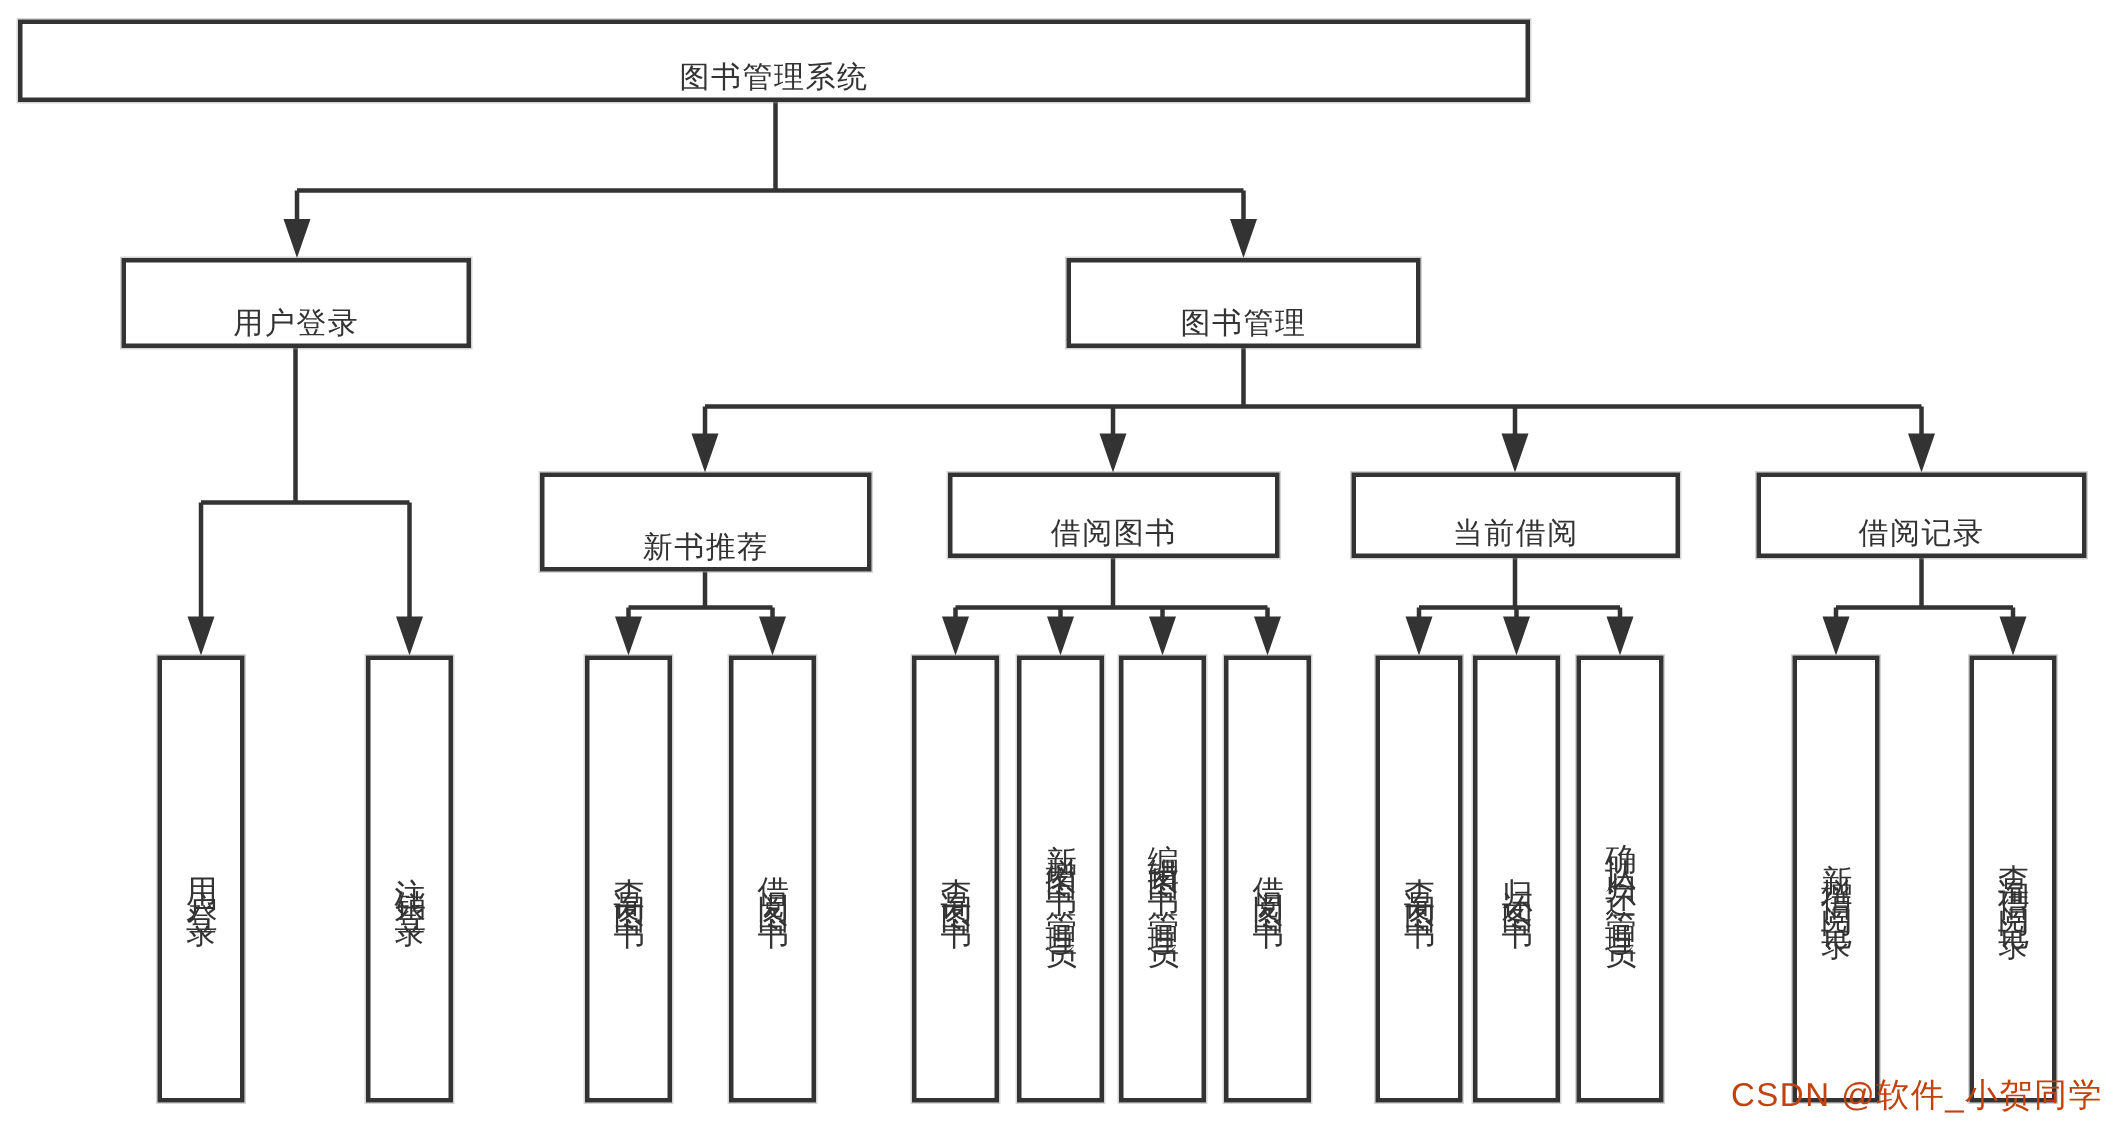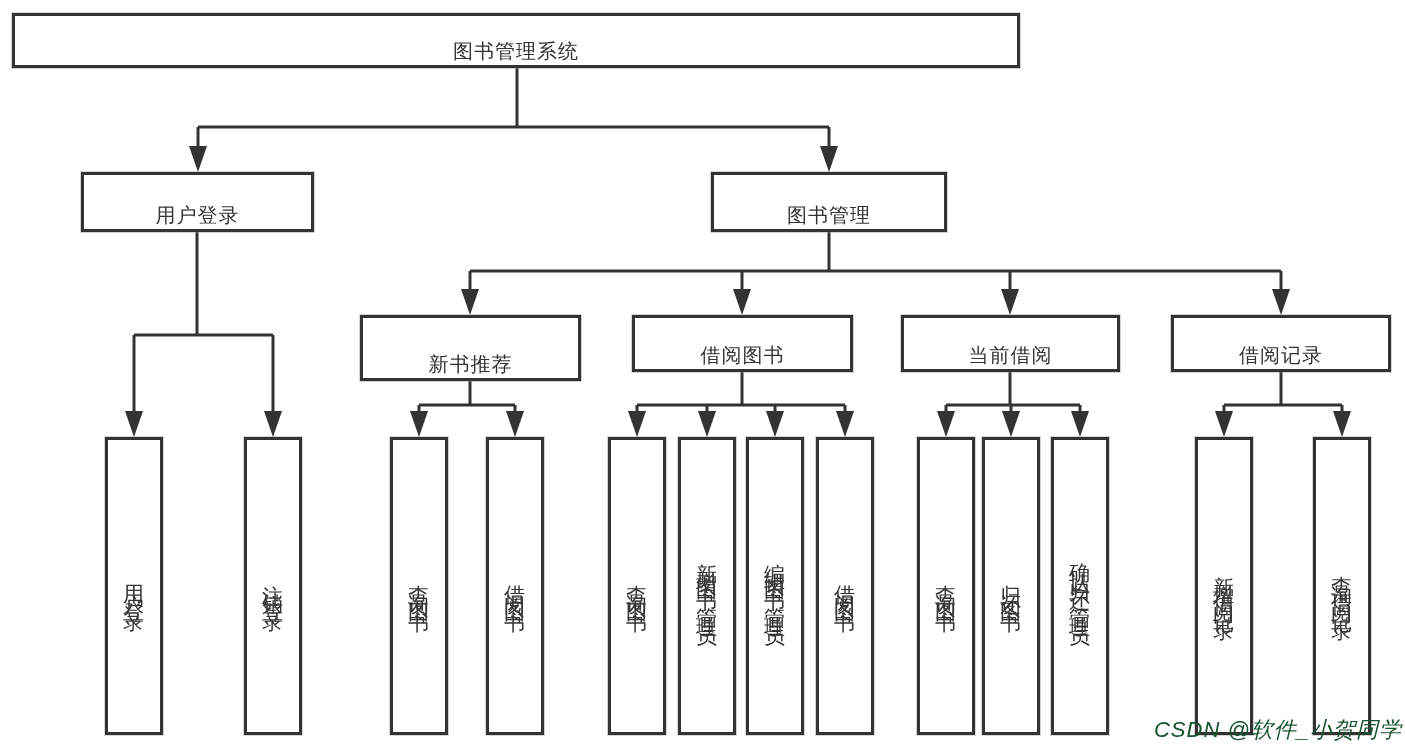--- a/index.html
+++ b/index.html
@@ -34,24 +34,23 @@
   }
   svg.connectors { position: absolute; left: 0; top: 0; width: 1405px; height: 747px; }
   svg.connectors path.line { stroke: #333333; stroke-width: 3; fill: none; }
   svg.connectors path.arrow { fill: #333333; stroke: none; }
   .watermark {
     position: absolute;
     right: 3px;
     bottom: 2px;
     font-size: 22px;
     letter-spacing: 1px;
-    color: #14532d;
+    color: #c2410c;
     z-index: 5;
     white-space: nowrap;
-    font-style: italic;
   }
 </style>
 </head>
 <body>
 
 <div class="stage">
 
   <svg class="connectors" viewBox="0 0 1405 747">
     <g>
       <path class="line" d="M517 66 V127 M198 127 H829 M198 127 V150 M829 127 V150"></path>

